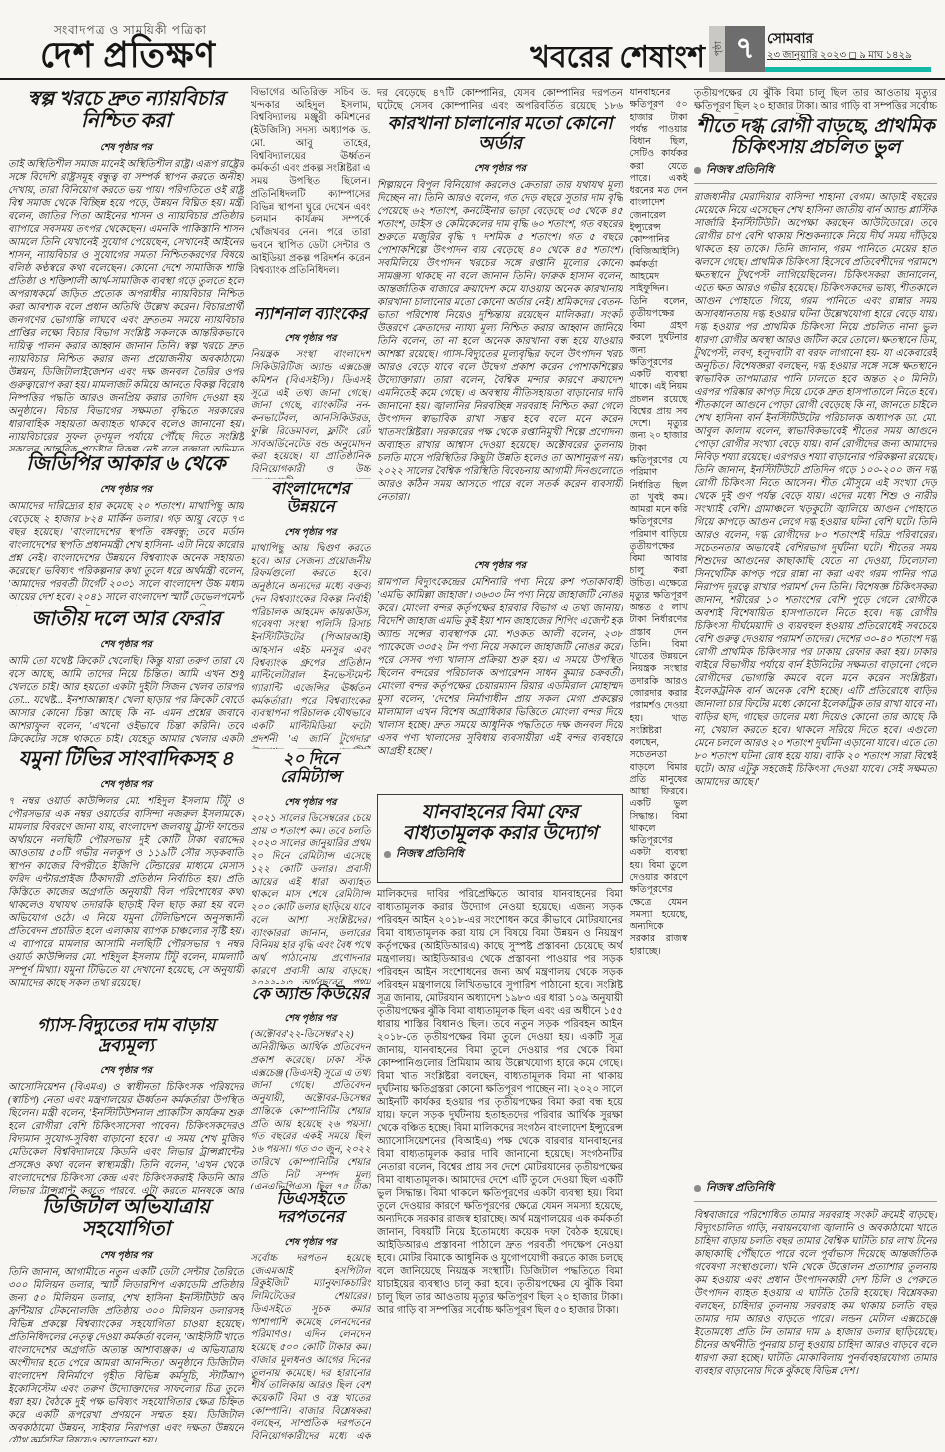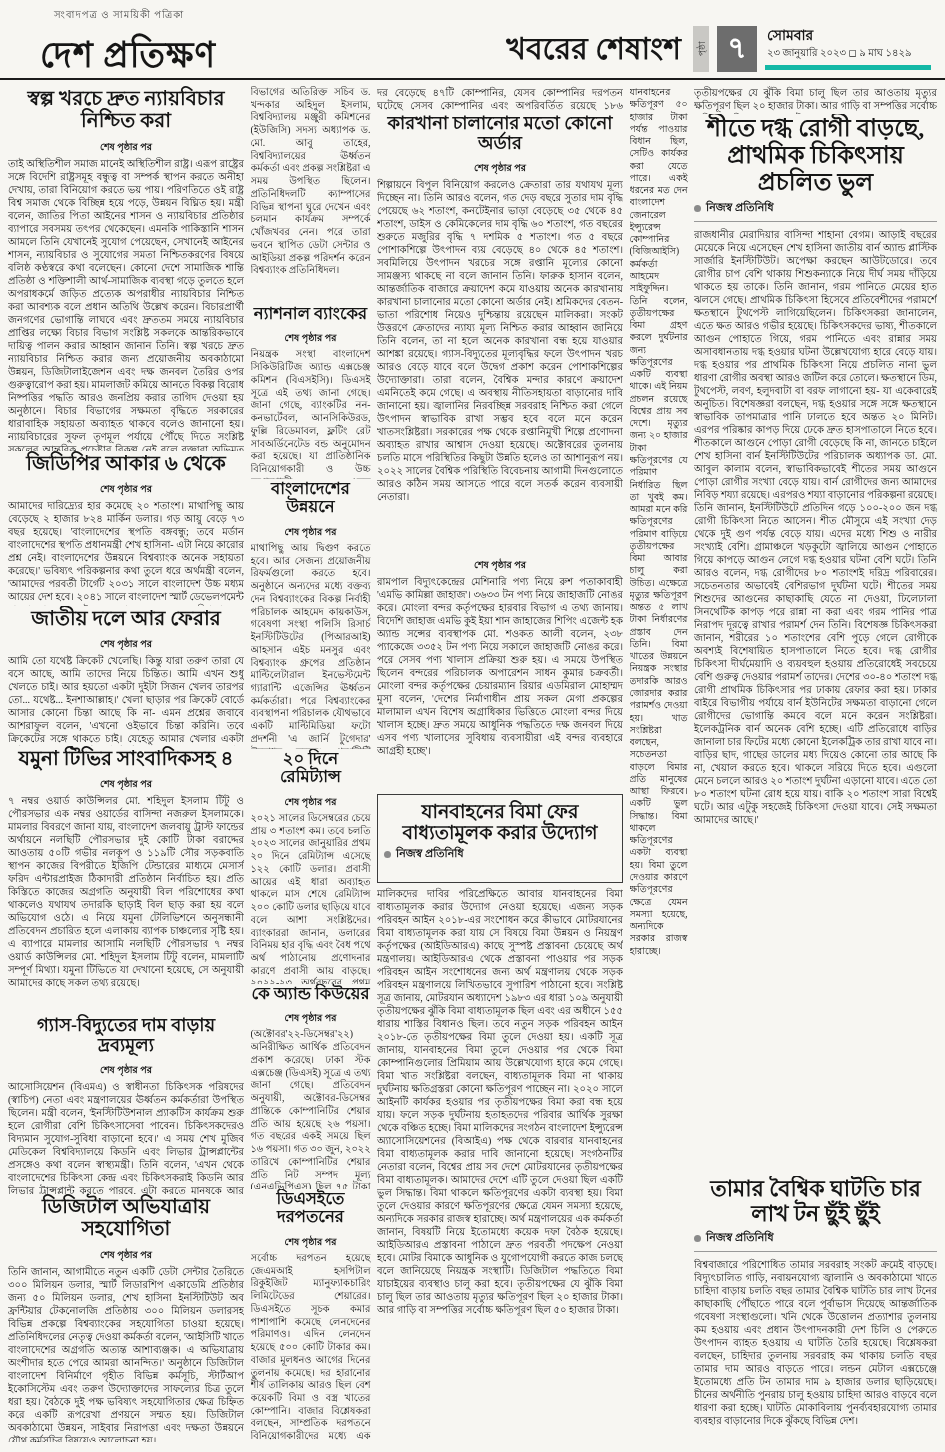--- a/index.html
+++ b/index.html
@@ -2,42 +2,42 @@
 <html><head>
 <meta charset="utf-8">
 <style>
   html,body{margin:0;padding:0;background:#e9e8e4;}
   .page{width:945px;height:1452px;background:#f7f6f2;color:#161616;
         font-family:"Liberation Serif",serif;overflow:hidden;position:relative;box-sizing:border-box;}
   
   .masthead{height:80px;border-bottom:2px solid #1c1c1c;display:flex;align-items:flex-end;
             justify-content:space-between;padding:6px 14px 6px 40px;box-sizing:border-box;}
   .logo-wrap{display:flex;flex-direction:column;line-height:1;}
-  .tagline{font-size:10px;color:#444;letter-spacing:1px;margin-bottom:18px;padding-left:14px;}
+  .tagline{font-size:12px;color:#444;letter-spacing:1px;margin-bottom:2px;padding-left:14px;}
   .logo{font-size:34px;font-weight:bold;letter-spacing:1px;transform:scaleY(1.05);}
-  .mast-right{display:flex;align-items:center;gap:8px;}
+  .mast-right{display:flex;align-items:flex-end;}
   .section-title{font-size:30px;font-weight:bold;line-height:1;margin-right:4px;}
   .page-label-strip{background:#c9c8c4;color:#333;font-size:9px;width:16px;height:46px;
        display:flex;align-items:center;justify-content:center;
        writing-mode:vertical-rl;transform:rotate(180deg);}
   .page-num-box{background:#6d6d6d;color:#fff;font-size:30px;font-weight:bold;width:40px;height:46px;
        display:flex;align-items:center;justify-content:center;}
   .daydate{display:flex;flex-direction:column;justify-content:center;border-bottom:5px solid #14b8a6;
        padding:0 4px 3px 2px;min-width:160px;}
   .weekday{font-weight:bold;font-size:14px;line-height:1.15;}
-  .issue-date{font-size:10px;color:#222;}
+  .issue-date{font-size:10px;color:#222;text-decoration:underline;}
   
   .content{display:flex;justify-content:space-between;padding:6px 8px 0 8px;height:1362px;
            box-sizing:border-box;overflow:hidden;}
   .col{overflow:hidden;height:100%;}
   .c1{width:236px;} .c2{width:120px;} .cm{width:246px;} .c5{width:58px;} .cr{width:243px;}
-  article{overflow:hidden;box-sizing:border-box;margin:0;}
+  article{overflow:hidden;box-sizing:border-box;margin:0;font-style:italic;}
   .hl{font-weight:bold;text-align:center;margin:1px 0 1px 0;line-height:1.12;}
   .hl-l{font-size:20px;} .hl-m{font-size:18px;} .hl-s{font-size:16.5px;}
-  .hl-xl{font-size:24px;} .hl-r{font-size:22px;}
+  .hl-xl{font-size:19px;} .hl-r{font-size:22px;}
   .cont{font-size:9.5px;font-weight:bold;text-align:center;margin:8px 0 2px 0;}
   .body{font-size:10px;line-height:1.3;text-align:justify;margin:0;
         text-indent:0;word-break:break-word;}
   .c2 .body{font-size:9.8px;} .c5 .body{font-size:9.3px;line-height:1.32;}
   .byline{display:flex;align-items:center;gap:5px;font-weight:bold;font-size:11px;margin:3px 0 2px 0;}
   .dot{width:7px;height:7px;border-radius:50%;background:#8a8a8a;display:inline-block;flex:0 0 auto;}
   .rule{border-top:1px solid #999;margin:3px 0 6px 0;}
   .boxed{border:1.5px solid #3c3c3c;padding:5px 6px 18px 6px;margin:2px 0 4px 0;}
   .boxed .hl{font-size:19px;}
   .boxed .byline{margin:0;}
@@ -157,21 +157,20 @@
       <article style="height:1062px">
         <h2 class="hl hl-xl">শীতে দগ্ধ রোগী বাড়ছে, প্রাথমিক চিকিৎসায় প্রচলিত ভুল</h2>
         <div class="byline">
           <span class="dot"></span>
           <span>নিজস্ব প্রতিনিধি</span>
         </div>
         <div class="rule"></div>
         <p class="body">রাজধানীর মেরাদিয়ার বাসিন্দা শাহানা বেগম। আড়াই বছরের মেয়েকে নিয়ে এসেছেন শেখ হাসিনা জাতীয় বার্ন অ্যান্ড প্লাস্টিক সার্জারি ইনস্টিটিউট। অপেক্ষা করছেন আউটডোরে। তবে রোগীর চাপ বেশি থাকায় শিশুকন্যাকে নিয়ে দীর্ঘ সময় দাঁড়িয়ে থাকতে হয় তাকে। তিনি জানান, গরম পানিতে মেয়ের হাত ঝলসে গেছে। প্রাথমিক চিকিৎসা হিসেবে প্রতিবেশীদের পরামর্শে ক্ষতস্থানে টুথপেস্ট লাগিয়েছিলেন। চিকিৎসকরা জানালেন, এতে ক্ষত আরও গভীর হয়েছে। চিকিৎসকদের ভাষ্য, শীতকালে আগুন পোহাতে গিয়ে, গরম পানিতে এবং রান্নার সময় অসাবধানতায় দগ্ধ হওয়ার ঘটনা উল্লেখযোগ্য হারে বেড়ে যায়। দগ্ধ হওয়ার পর প্রাথমিক চিকিৎসা নিয়ে প্রচলিত নানা ভুল ধারণা রোগীর অবস্থা আরও জটিল করে তোলে। ক্ষতস্থানে ডিম, টুথপেস্ট, লবণ, হলুদবাটা বা বরফ লাগানো হয়- যা একেবারেই অনুচিত। বিশেষজ্ঞরা বলছেন, দগ্ধ হওয়ার সঙ্গে সঙ্গে ক্ষতস্থানে স্বাভাবিক তাপমাত্রার পানি ঢালতে হবে অন্তত ২০ মিনিট। এরপর পরিষ্কার কাপড় দিয়ে ঢেকে দ্রুত হাসপাতালে নিতে হবে। শীতকালে আগুনে পোড়া রোগী বেড়েছে কি না, জানতে চাইলে শেখ হাসিনা বার্ন ইনস্টিটিউটের পরিচালক অধ্যাপক ডা. মো. আবুল কালাম বলেন, স্বাভাবিকভাবেই শীতের সময় আগুনে পোড়া রোগীর সংখ্যা বেড়ে যায়। বার্ন রোগীদের জন্য আমাদের নিবিড় শয্যা রয়েছে। এরপরও শয্যা বাড়ানোর পরিকল্পনা রয়েছে। তিনি জানান, ইনস্টিটিউটে প্রতিদিন গড়ে ১০০-২০০ জন দগ্ধ রোগী চিকিৎসা নিতে আসেন। শীত মৌসুমে এই সংখ্যা দেড় থেকে দুই গুণ পর্যন্ত বেড়ে যায়। এদের মধ্যে শিশু ও নারীর সংখ্যাই বেশি। গ্রামাঞ্চলে খড়কুটো জ্বালিয়ে আগুন পোহাতে গিয়ে কাপড়ে আগুন লেগে দগ্ধ হওয়ার ঘটনা বেশি ঘটে। তিনি আরও বলেন, দগ্ধ রোগীদের ৮০ শতাংশই দরিদ্র পরিবারের। সচেতনতার অভাবেই বেশিরভাগ দুর্ঘটনা ঘটে। শীতের সময় শিশুদের আগুনের কাছাকাছি যেতে না দেওয়া, ঢিলেঢালা সিনথেটিক কাপড় পরে রান্না না করা এবং গরম পানির পাত্র নিরাপদ দূরত্বে রাখার পরামর্শ দেন তিনি। বিশেষজ্ঞ চিকিৎসকরা জানান, শরীরের ১০ শতাংশের বেশি পুড়ে গেলে রোগীকে অবশ্যই বিশেষায়িত হাসপাতালে নিতে হবে। দগ্ধ রোগীর চিকিৎসা দীর্ঘমেয়াদি ও ব্যয়বহুল হওয়ায় প্রতিরোধেই সবচেয়ে বেশি গুরুত্ব দেওয়ার পরামর্শ তাদের। দেশের ৩০-৪০ শতাংশ দগ্ধ রোগী প্রাথমিক চিকিৎসার পর ঢাকায় রেফার করা হয়। ঢাকার বাইরে বিভাগীয় পর্যায়ে বার্ন ইউনিটের সক্ষমতা বাড়ানো গেলে রোগীদের ভোগান্তি কমবে বলে মনে করেন সংশ্লিষ্টরা। ইলেকট্রনিক বার্ন অনেক বেশি হচ্ছে। এটি প্রতিরোধে বাড়ির জানালা চার ফিটের মধ্যে কোনো ইলেকট্রিক তার রাখা যাবে না। বাড়ির ছাদ, গাছের ডালের মধ্য দিয়েও কোনো তার আছে কি না, খেয়াল করতে হবে। থাকলে সরিয়ে দিতে হবে। এগুলো মেনে চললে আরও ২০ শতাংশ দুর্ঘটনা এড়ানো যাবে। এতে তো ৮০ শতাংশ ঘটনা রোধ হয়ে যায়। বাকি ২০ শতাংশ সারা বিশ্বেই ঘটে। আর এটুকু সহজেই চিকিৎসা দেওয়া যাবে। সেই সক্ষমতা আমাদের আছে।'</p>
       </article>
       <article style="height:260px">
-        <h2 class="hl hl-r">তামার বৈশ্বিক ঘাটতি চার লাখ টন ছুঁই ছুঁই</h2>
         <div class="byline">
           <span class="dot"></span>
           <span>নিজস্ব প্রতিনিধি</span>
         </div>
         <div class="rule"></div>
         <p class="body">বিশ্ববাজারে পরিশোধিত তামার সরবরাহ সংকট ক্রমেই বাড়ছে। বিদ্যুৎচালিত গাড়ি, নবায়নযোগ্য জ্বালানি ও অবকাঠামো খাতে চাহিদা বাড়ায় চলতি বছর তামার বৈশ্বিক ঘাটতি চার লাখ টনের কাছাকাছি পৌঁছাতে পারে বলে পূর্বাভাস দিয়েছে আন্তর্জাতিক গবেষণা সংস্থাগুলো। খনি থেকে উত্তোলন প্রত্যাশার তুলনায় কম হওয়ায় এবং প্রধান উৎপাদনকারী দেশ চিলি ও পেরুতে উৎপাদন ব্যাহত হওয়ায় এ ঘাটতি তৈরি হয়েছে। বিশ্লেষকরা বলছেন, চাহিদার তুলনায় সরবরাহ কম থাকায় চলতি বছর তামার দাম আরও বাড়তে পারে। লন্ডন মেটাল এক্সচেঞ্জে ইতোমধ্যে প্রতি টন তামার দাম ৯ হাজার ডলার ছাড়িয়েছে। চীনের অর্থনীতি পুনরায় চালু হওয়ায় চাহিদা আরও বাড়বে বলে ধারণা করা হচ্ছে। ঘাটতি মোকাবিলায় পুনর্ব্যবহারযোগ্য তামার ব্যবহার বাড়ানোর দিকে ঝুঁকছে বিভিন্ন দেশ।</p>
       </article>
     </div>
 
   </div>

